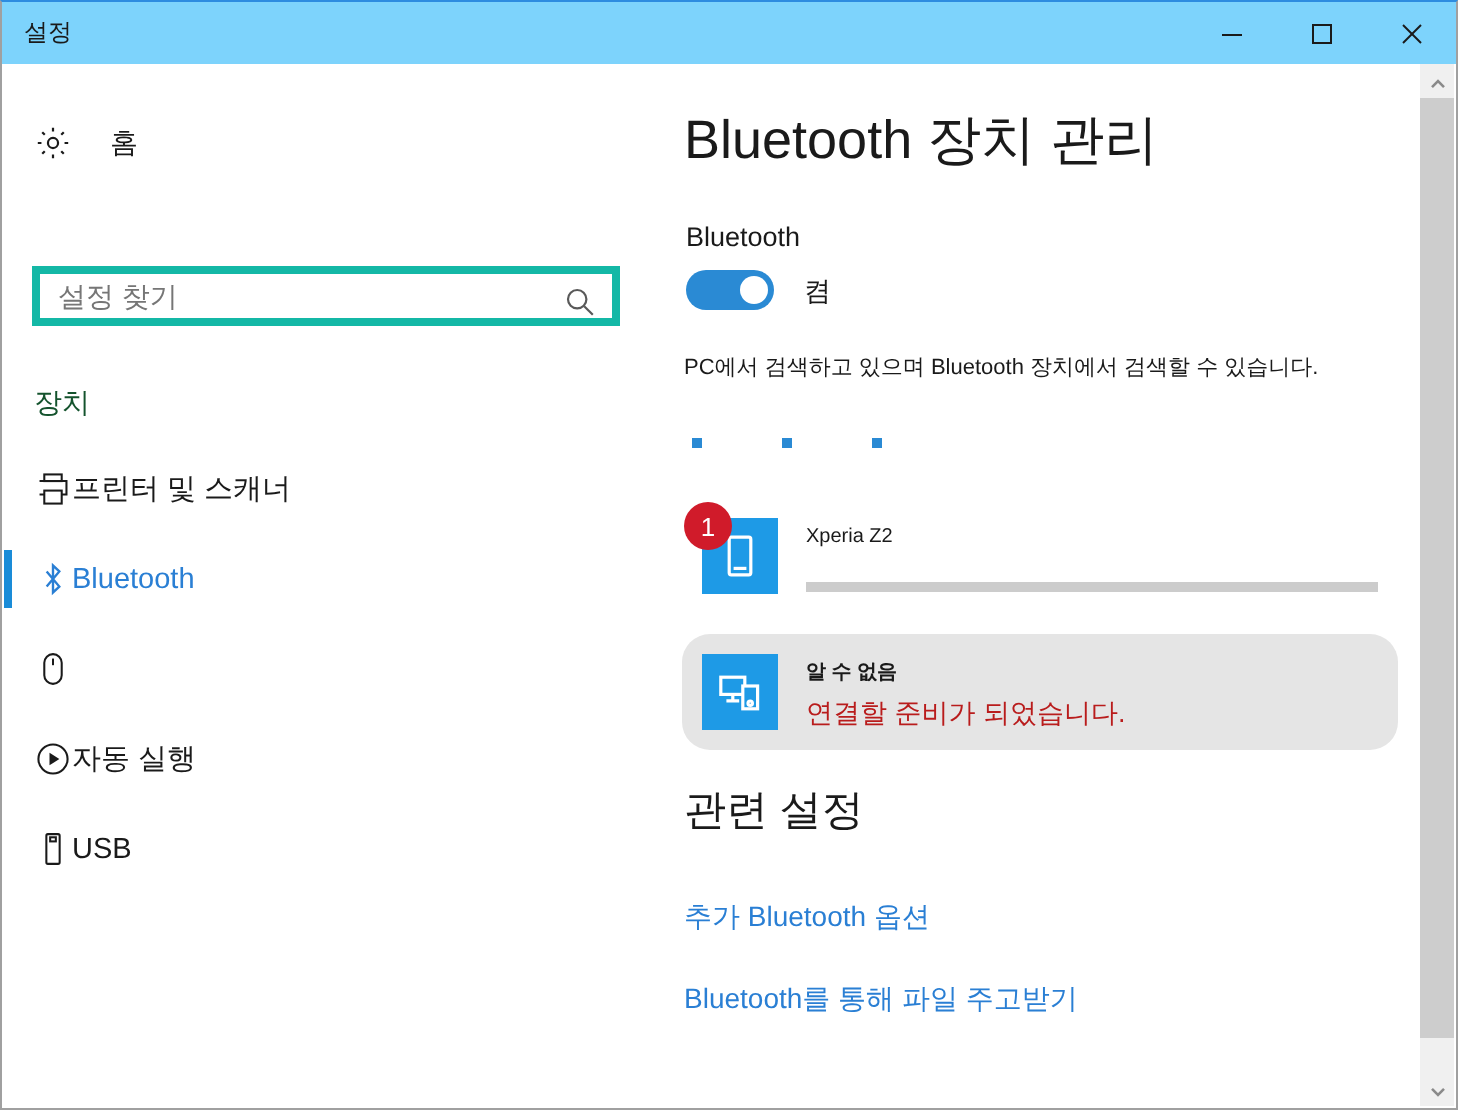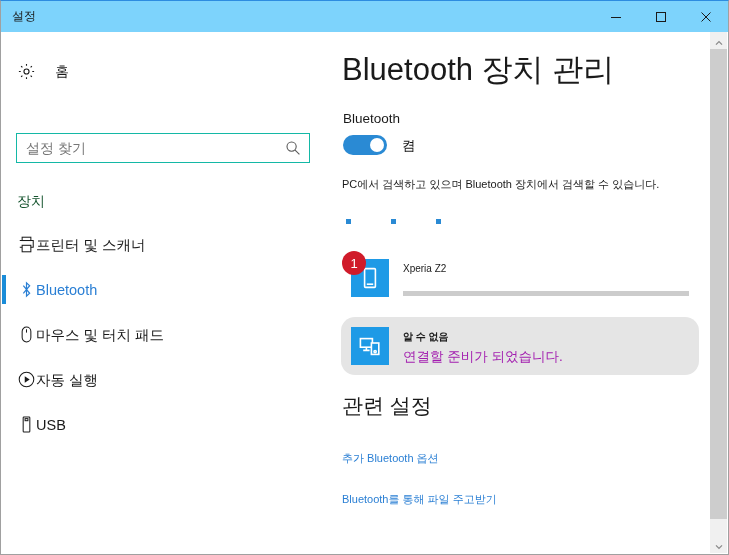--- a/index.html
+++ b/index.html
@@ -90,21 +90,21 @@
     margin-left: 18px;
     line-height: 16px;
   }
   .search-box {
     position: absolute;
     left: 14px;
     top: 101px;
     width: 294px;
     height: 30px;
     box-sizing: border-box;
-    border: 1px solid #14b8a6;
+    border: 4px solid #14b8a6;
     background: #ffffff;
     display: flex;
     align-items: center;
   }
   .search-input {
     border: none;
     outline: none;
     background: transparent;
     font-family: "Liberation Sans", "DejaVu Sans", sans-serif;
     font-size: 14px;
@@ -172,21 +172,21 @@
     left: 328px;
     top: 31px;
     right: 18px;
     bottom: 1px;
     background: #ffffff;
   }
   .page-title {
     position: absolute;
     left: 13px;
     top: 22px;
-    font-size: 31px;
+    font-size: 27px;
     color: #1a1a1a;
     font-weight: normal;
     line-height: 32px;
     margin: 0;
     white-space: nowrap;
   }
   .bt-label {
     position: absolute;
     left: 14px;
     top: 78px;
@@ -279,21 +279,21 @@
     color: #1a1a1a;
     line-height: 18px;
     white-space: nowrap;
   }
   .device-name.bold { font-weight: bold; }
   .device-sub {
     position: absolute;
     left: 62px;
     top: 31px;
     font-size: 13.5px;
-    color: #a21caf;
+    color: #b91c1c;
     line-height: 18px;
     white-space: nowrap;
   }
   .progress {
     position: absolute;
     left: 62px;
     top: 42px;
     width: 286px;
     height: 5px;
     background: #cccccc;
@@ -325,21 +325,21 @@
     font-size: 21px;
     color: #1a1a1a;
     font-weight: normal;
     line-height: 26px;
     margin: 0;
     white-space: nowrap;
   }
   .link {
     position: absolute;
     left: 13px;
-    font-size: 11px;
+    font-size: 14px;
     color: #2a7fd4;
     text-decoration: none;
     line-height: 18px;
     white-space: nowrap;
     text-align: right;
   }
   .link.l1 { top: 417px; }
   .link.l2 { top: 458px; }
   
   .scrollbar {
@@ -454,21 +454,20 @@
       </div>
 
       <div class="nav-item">
         <span class="accent"></span>
         <span class="nav-icon">
           <svg width="19" height="19" viewBox="0 0 24 24" fill="none" stroke="#1a1a1a" stroke-width="1.3">
             <rect x="6.5" y="2.6" width="11" height="18.8" rx="5.5"></rect>
             <line x1="12" y1="5.4" x2="12" y2="9.6"></line>
           </svg>
         </span>
-        <span class="nav-label">마우스 및 터치 패드</span>
       </div>
 
       <div class="nav-item">
         <span class="accent"></span>
         <span class="nav-icon">
           <svg width="19" height="19" viewBox="0 0 24 24" fill="none" stroke="#1a1a1a" stroke-width="1.3">
             <circle cx="12" cy="12" r="9.2"></circle>
             <path d="M9.8 8 L16 12 L9.8 16 Z" fill="#1a1a1a" stroke="none"></path>
           </svg>
         </span>

